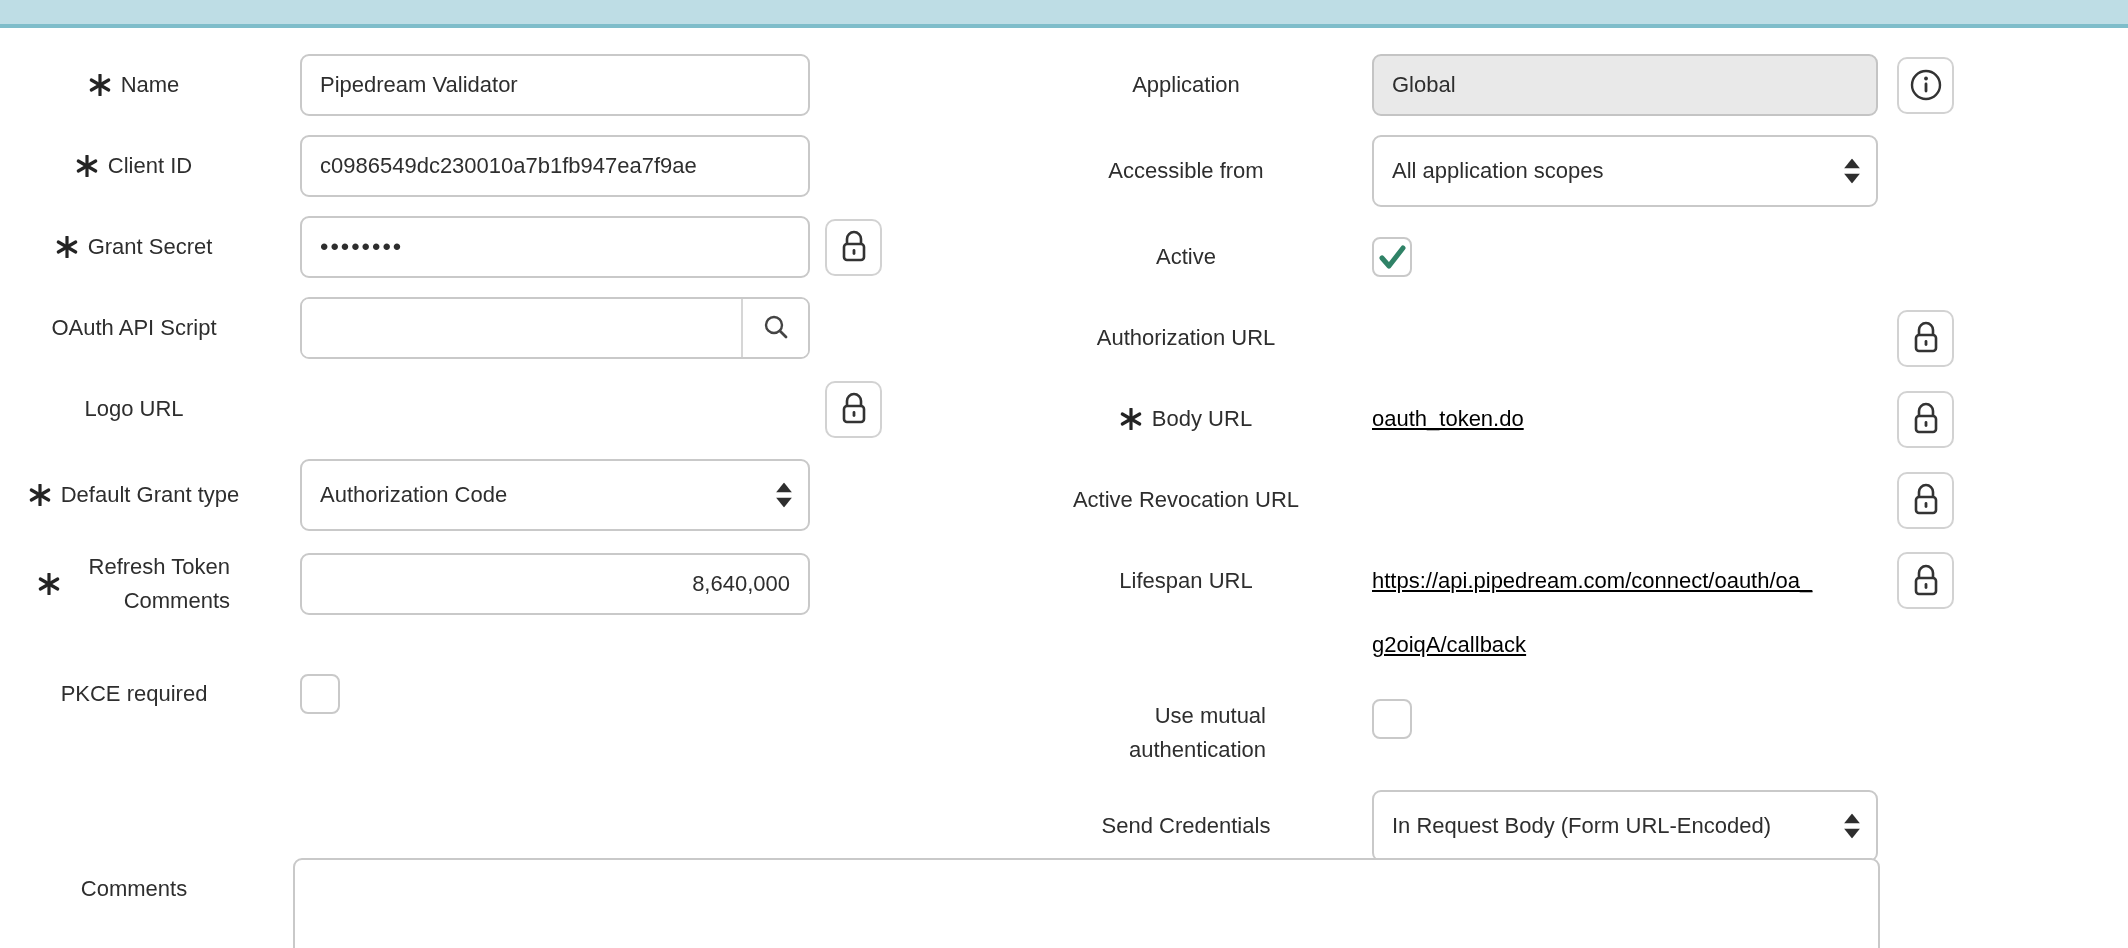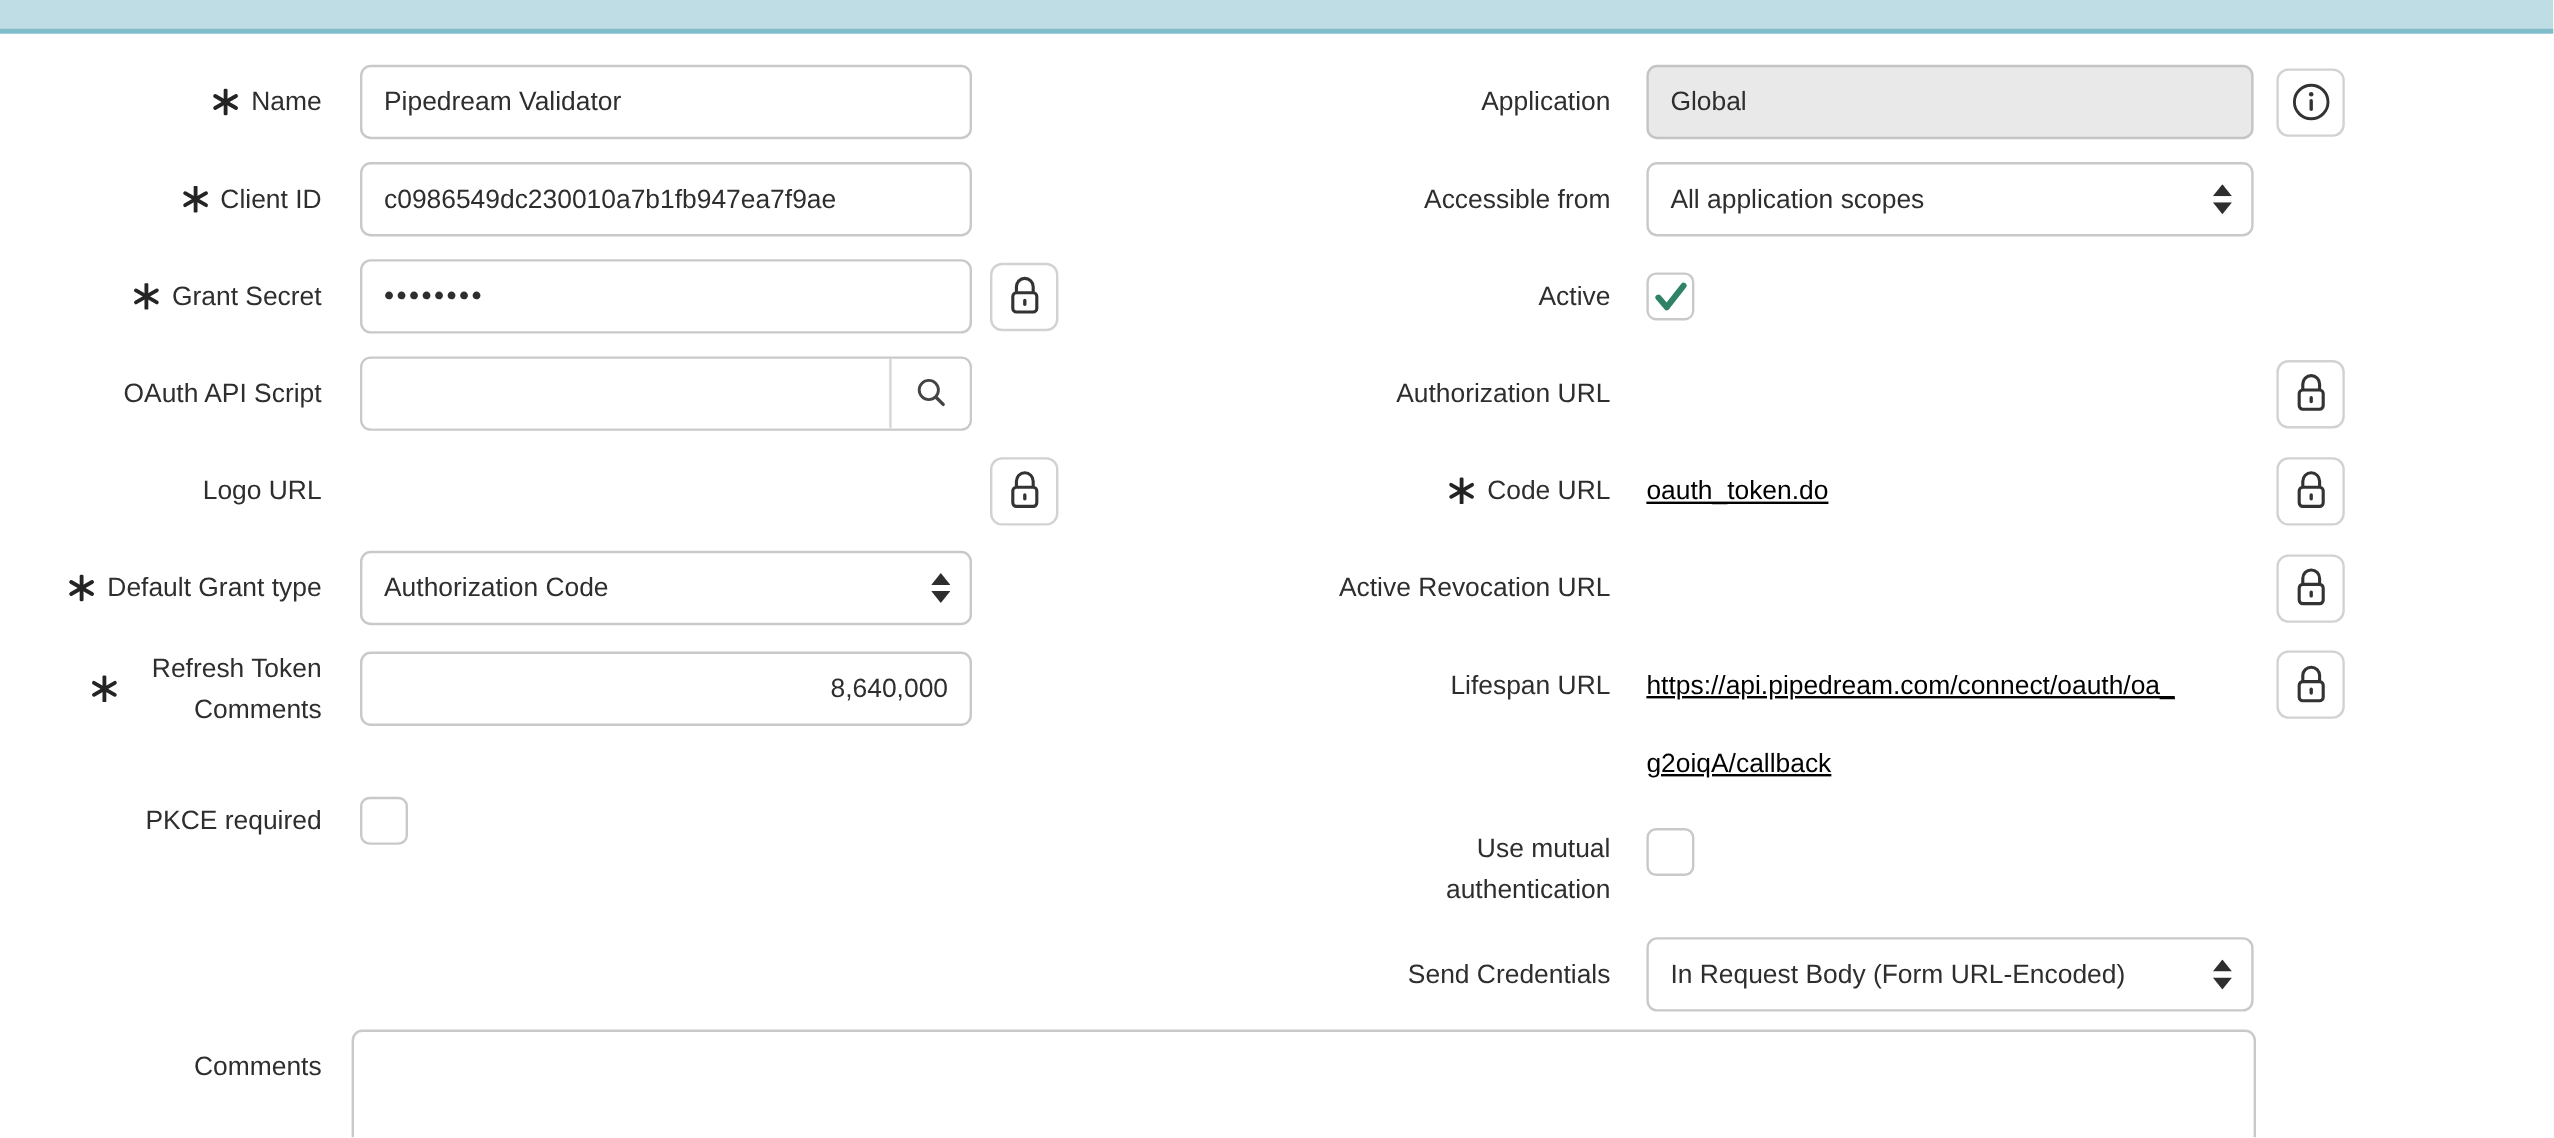--- a/index.html
+++ b/index.html
@@ -6,42 +6,42 @@
   .page{
     position:relative;width:2128px;height:948px;background:#fff;overflow:hidden;
     font-family:"Liberation Sans",sans-serif;color:#2e2e2e;
   }
   .topbar{position:absolute;top:0;left:0;width:100%;height:24px;background:#bedde5;border-bottom:4px solid #7fbdca;}
   .col{position:absolute;top:54px;}
   .col-left{left:0;width:920px;}
   .col-right{left:1030px;width:1098px;}
   .row{display:flex;align-items:center;min-height:62px;margin-bottom:19px;}
   .row.align-top{align-items:flex-start;}
-  .label{display:flex;align-items:center;justify-content:flex-end;gap:10px;flex:0 0 auto;}
+  .label{display:flex;align-items:center;justify-content:center;gap:10px;flex:0 0 auto;}
   .col-left .label{width:268px;}
   .col-right .label{width:312px;}
   .label-text{font-size:22px;line-height:30px;color:#2e2e2e;text-align:right;}
   .label-text.wrap{line-height:34px;}
   .label-text.wrap-narrow{max-width:160px;}
   .req{width:22px;height:22px;flex:0 0 auto;display:flex;align-items:center;justify-content:center;}
   .field{flex:0 0 auto;}
   .col-left .field{margin-left:32px;width:510px;}
   .col-right .field{margin-left:30px;width:506px;}
   .tinput{
     box-sizing:border-box;width:100%;height:62px;border:2px solid #c9c9c9;border-radius:9px;
     padding:0 18px;font-size:22px;color:#2e2e2e;font-family:"Liberation Sans",sans-serif;background:#fff;outline:none;
   }
   .tinput.right{text-align:right;}
   .tinput.secret{font-size:24px;letter-spacing:2px;}
   .tinput.readonly{background:#e9e9e9;border-color:#c4c4c4;}
   .combo{box-sizing:border-box;display:flex;width:100%;height:62px;border:2px solid #c9c9c9;border-radius:9px;background:#fff;overflow:hidden;}
   .combo input{flex:1;border:none;outline:none;font-size:22px;padding:0 16px;font-family:"Liberation Sans",sans-serif;color:#2e2e2e;}
   .combo .ref-btn{width:67px;border:none;border-left:2px solid #d6d6d6;background:#fff;display:flex;align-items:center;justify-content:center;cursor:pointer;}
   .selectbox{
-    box-sizing:border-box;position:relative;width:100%;height:62px;border:2px solid #c9c9c9;border-radius:9px;background:#fff;
+    box-sizing:border-box;position:relative;width:100%;height:72px;border:2px solid #c9c9c9;border-radius:9px;background:#fff;
     display:flex;align-items:center;padding:0 52px 0 18px;font-size:22px;color:#2e2e2e;cursor:pointer;
   }
   .selectbox .spin{position:absolute;right:16px;top:50%;transform:translateY(-50%);display:flex;flex-direction:column;gap:5px;}
   .sq-btn{
     box-sizing:border-box;flex:0 0 auto;width:57px;height:57px;border:2px solid #d2d2d2;border-radius:10px;background:#fff;
     display:flex;align-items:center;justify-content:center;cursor:pointer;
   }
   .col-left .sq-btn{margin-left:15px;}
   .col-right .sq-btn{margin-left:19px;}
   .checkbox{
@@ -299,21 +299,21 @@
       <div class="label">
         <span class="req">
           <svg width="22" height="22" viewBox="0 0 22 22">
               <g stroke="#242424" stroke-width="3.2" stroke-linecap="round">
                 <line x1="11" y1="1" x2="11" y2="21"></line>
                 <line x1="2.3" y1="6" x2="19.7" y2="16"></line>
                 <line x1="19.7" y1="6" x2="2.3" y2="16"></line>
               </g>
             </svg>
         </span>
-        <span class="label-text">Code URL</span>
+        <span class="label-text">Body URL</span>
       </div>
       <div class="field">
         <a class="link">oauth_token.do</a>
       </div>
       <button class="sq-btn">
         <span>
           <svg width="30" height="34" viewBox="0 0 30 34">
               <path d="M8 14 V9 a7 7 0 0 1 14 0 v5" fill="none" stroke="#333" stroke-width="2.6"></path>
               <rect x="5" y="14" width="20" height="16" rx="3" fill="none" stroke="#333" stroke-width="2.6"></rect>
               <rect x="13.6" y="19" width="2.8" height="6" rx="1.4" fill="#333"></rect>

